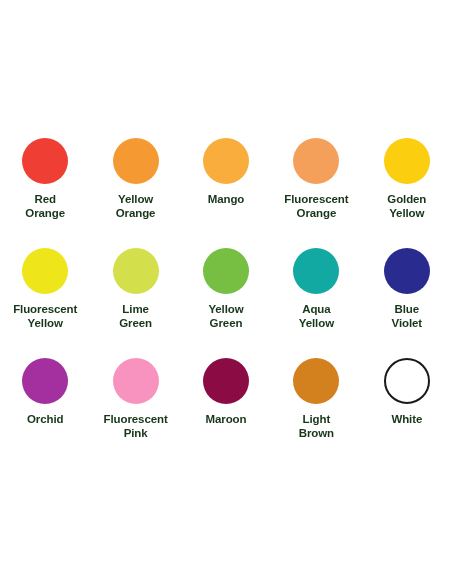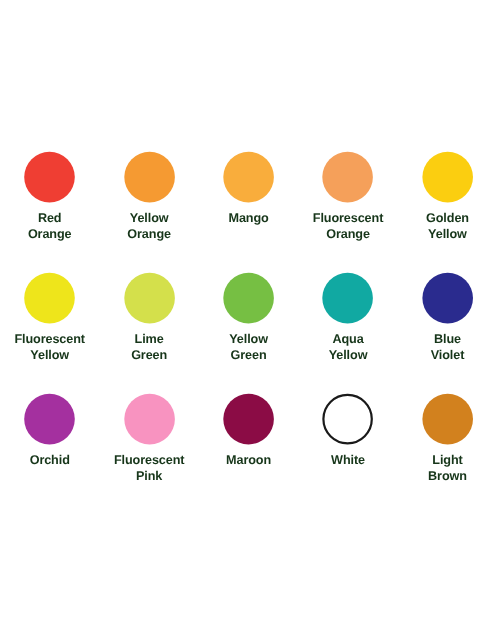--- a/index.html
+++ b/index.html
@@ -126,22 +126,22 @@
       <div class="swatch-cell">
         <div class="swatch-dot" style="background: rgb(248, 147, 192);"></div>
         <div class="swatch-label">Fluorescent
 Pink</div>
       </div>
       <div class="swatch-cell">
         <div class="swatch-dot" style="background: rgb(139, 12, 69);"></div>
         <div class="swatch-label">Maroon</div>
       </div>
       <div class="swatch-cell">
-        <div class="swatch-dot" style="background: rgb(255, 255, 255); border: 2px solid rgb(26, 26, 26);"></div>
-        <div class="swatch-label">White</div>
-      </div>
-      <div class="swatch-cell">
         <div class="swatch-dot" style="background: rgb(210, 129, 30);"></div>
         <div class="swatch-label">Light
 Brown</div>
+      </div>
+      <div class="swatch-cell">
+        <div class="swatch-dot" style="background: rgb(255, 255, 255); border: 2px solid rgb(26, 26, 26);"></div>
+        <div class="swatch-label">White</div>
       </div>
     </div>
 </div>
 
 </body></html>

